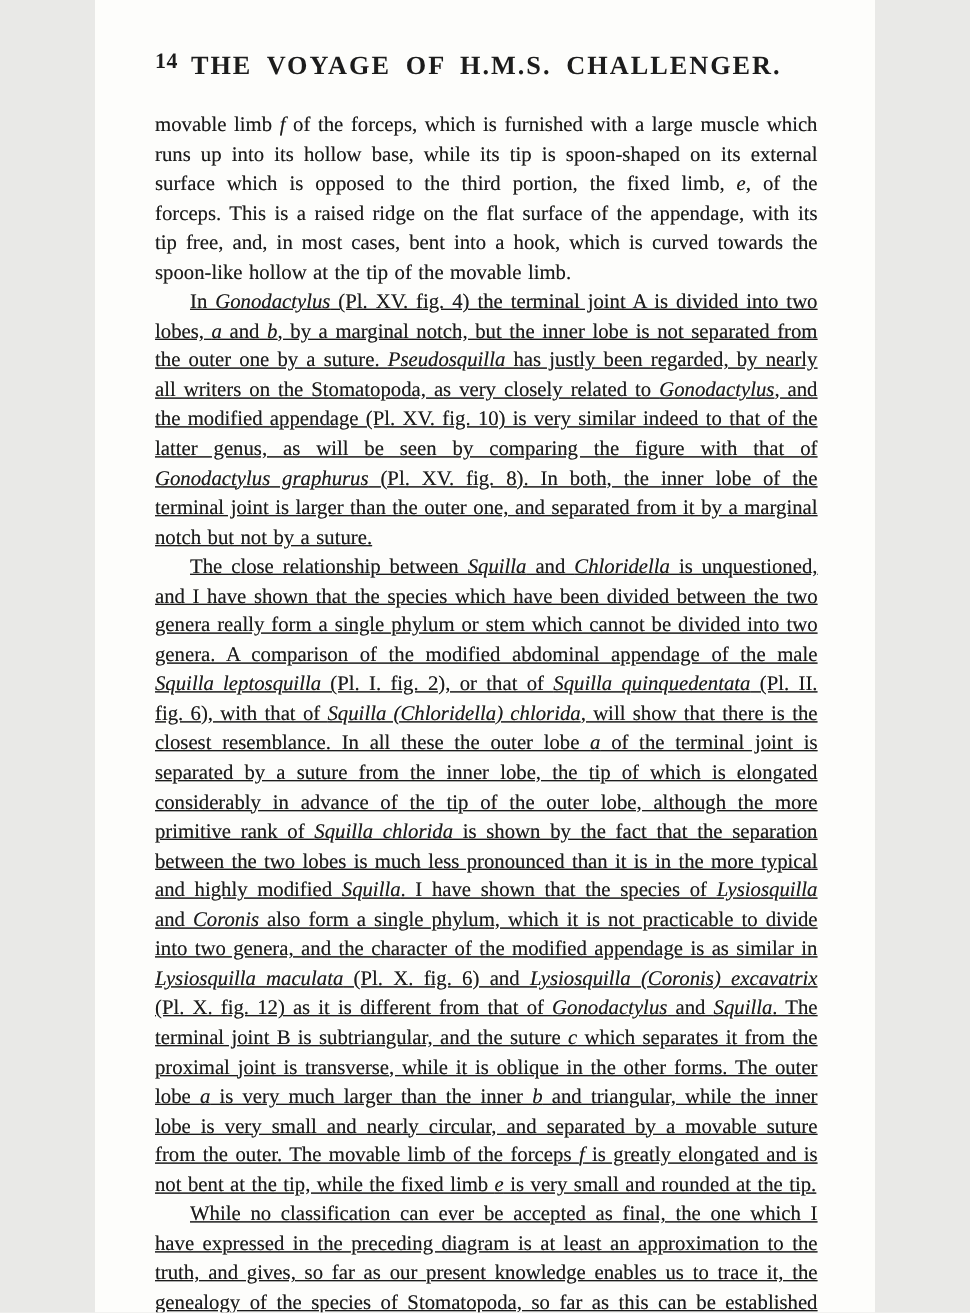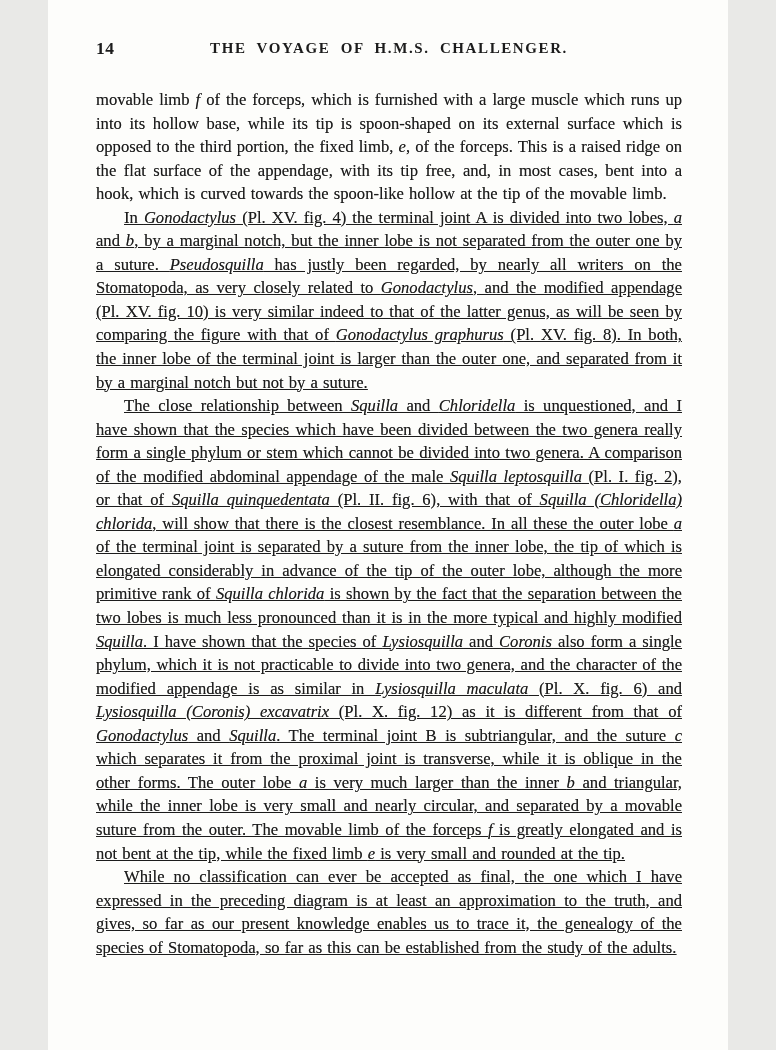--- a/index.html
+++ b/index.html
@@ -2,21 +2,21 @@
 <html><head>
 <meta charset="utf-8">
 <style>
   html, body {
     margin: 0;
     padding: 0;
     background: #e9e9e7;
   }
   .page {
     position: relative;
-    width: 680px;
+    width: 624px;
     height: 1050px;
     margin: 0 auto;
     background: #fdfdfb;
     box-sizing: border-box;
     padding: 38px 46px 0 48px;
     overflow: hidden;
     color: #1c1c1c;
     font-family: "Liberation Serif", "DejaVu Serif", serif;
   }
   .running-head {
@@ -31,21 +31,21 @@
     font-size: 17.5px;
     font-weight: bold;
     letter-spacing: 0.5px;
   }
   .running-title {
     position: absolute;
     left: 0;
     right: 0;
     top: 2px;
     text-align: center;
-    font-size: 15px;
+    font-size: 21px;
     font-weight: bold;
     letter-spacing: 1.6px;
     word-spacing: 5px;
   }
   .page-body {
     font-size: 16.6px;
     line-height: 23.55px;
     text-align: justify;
     word-spacing: 1px;
   }

